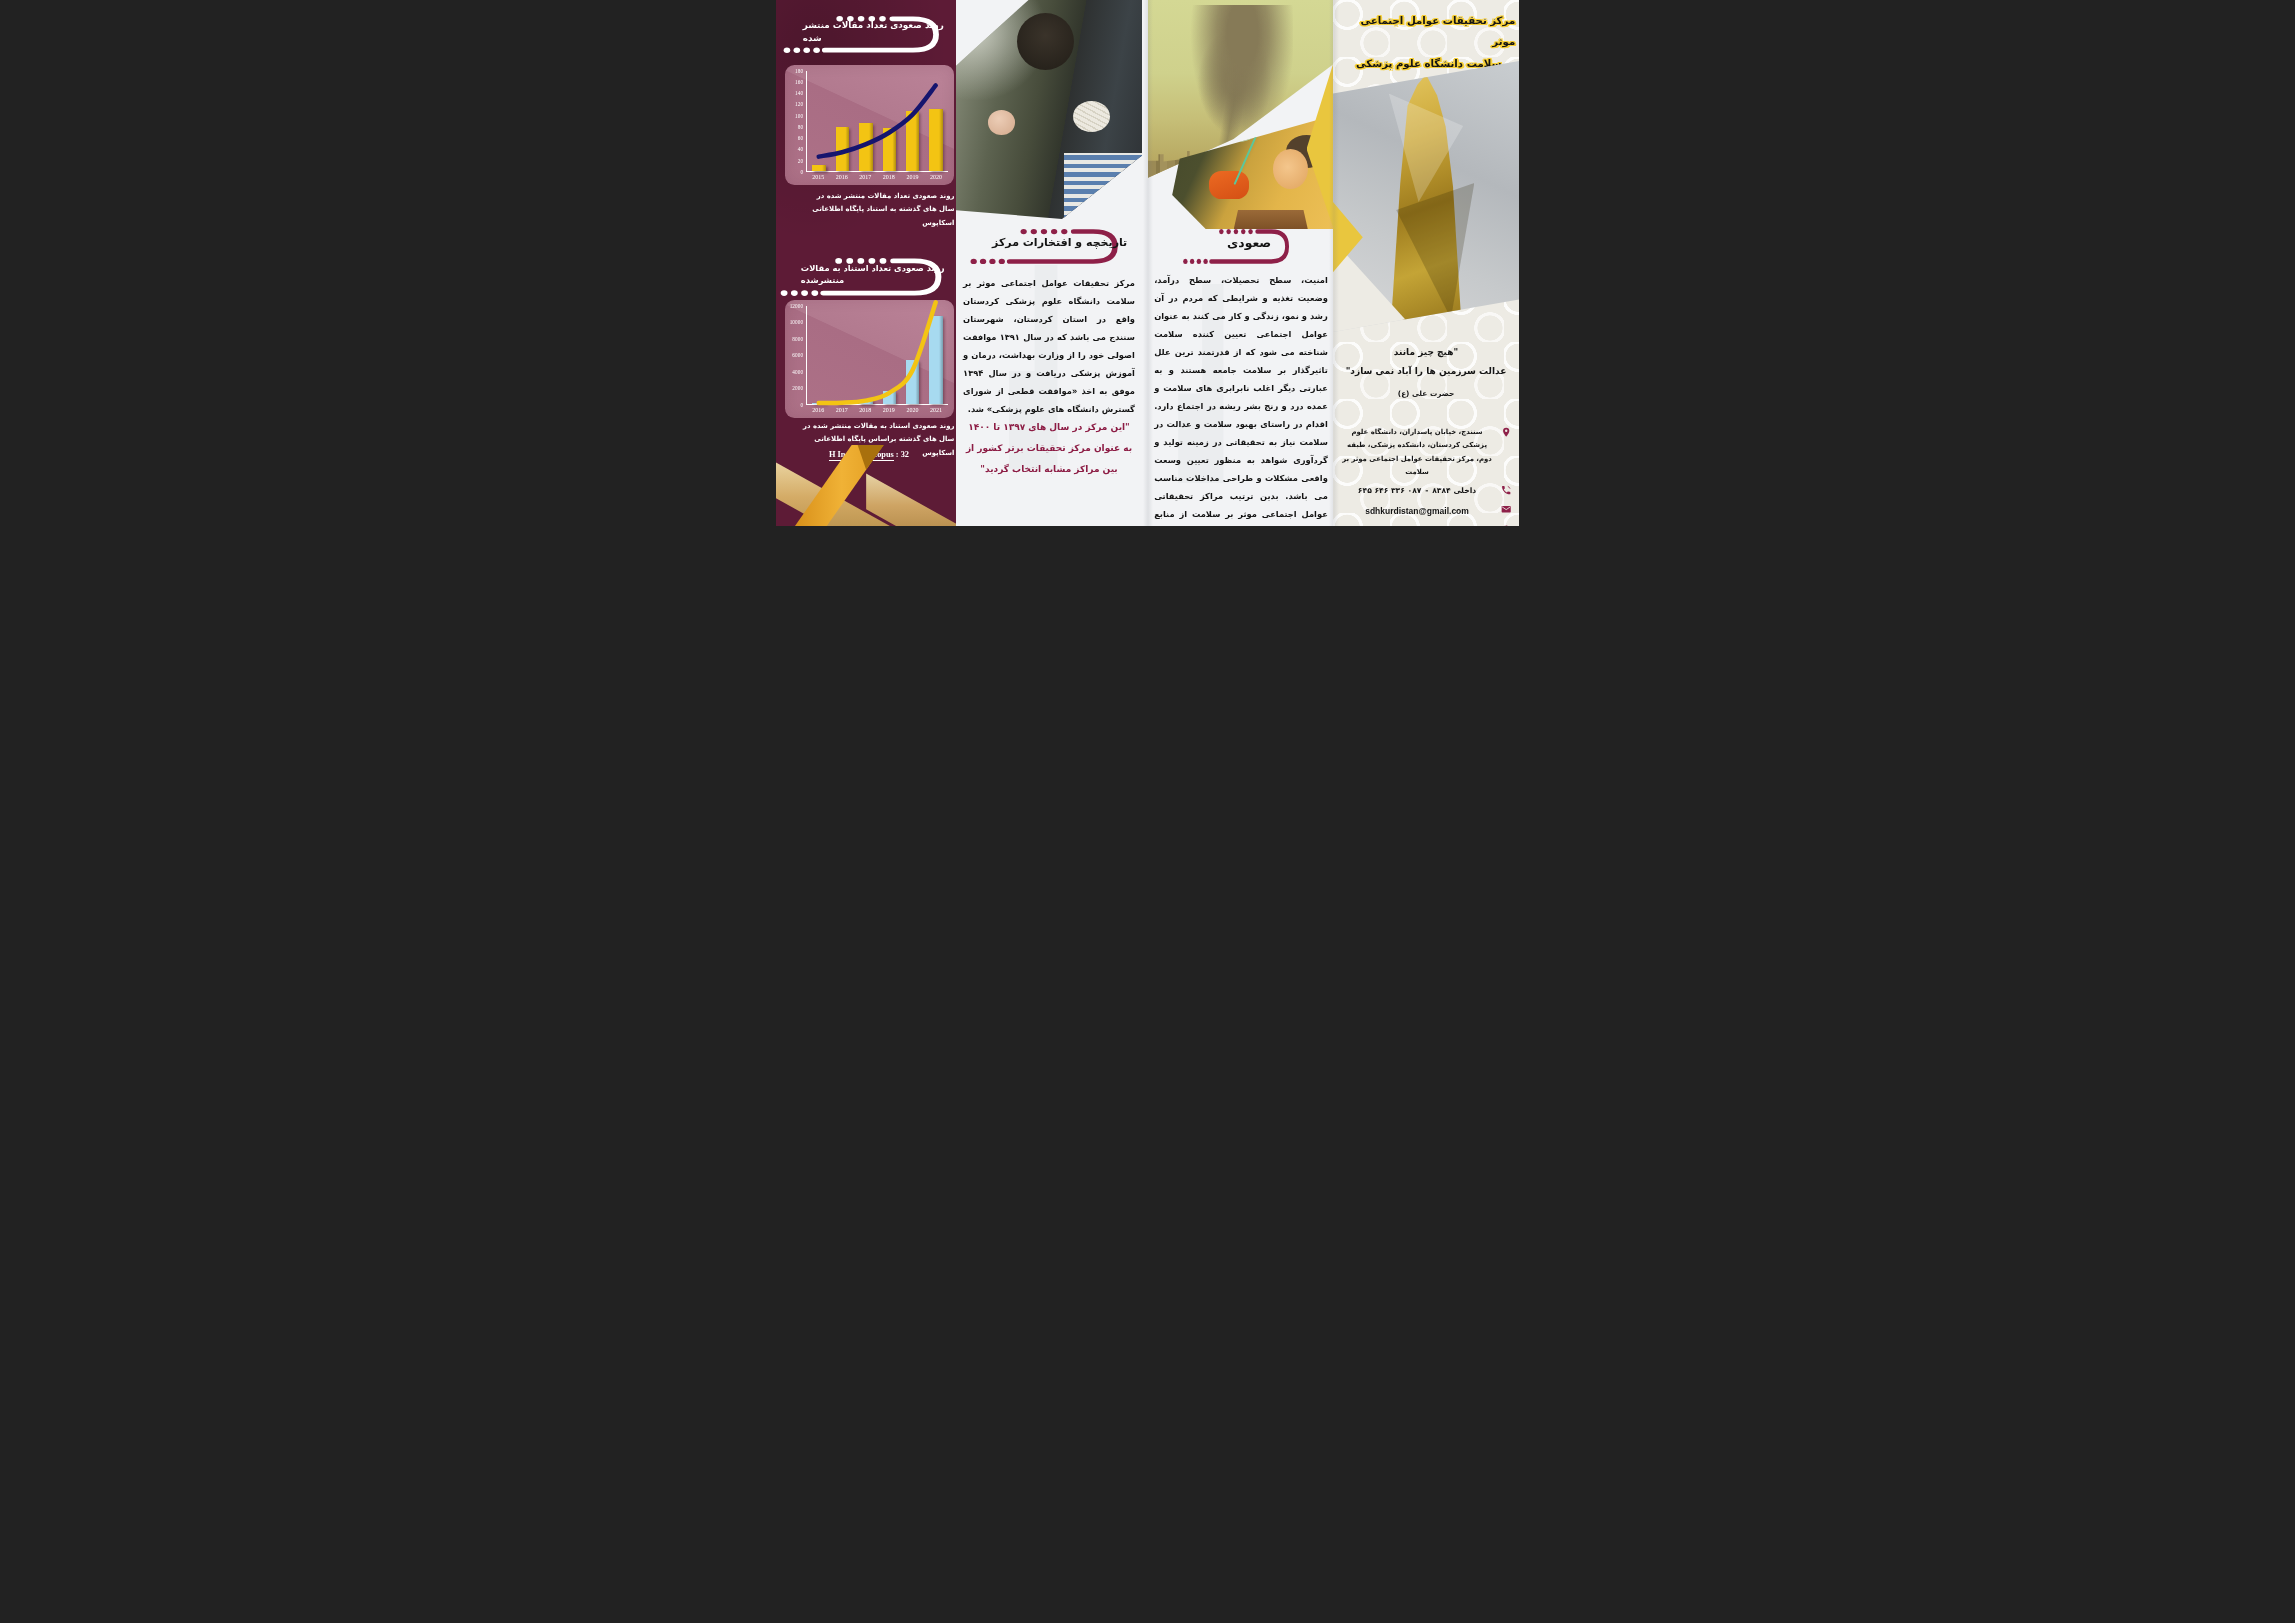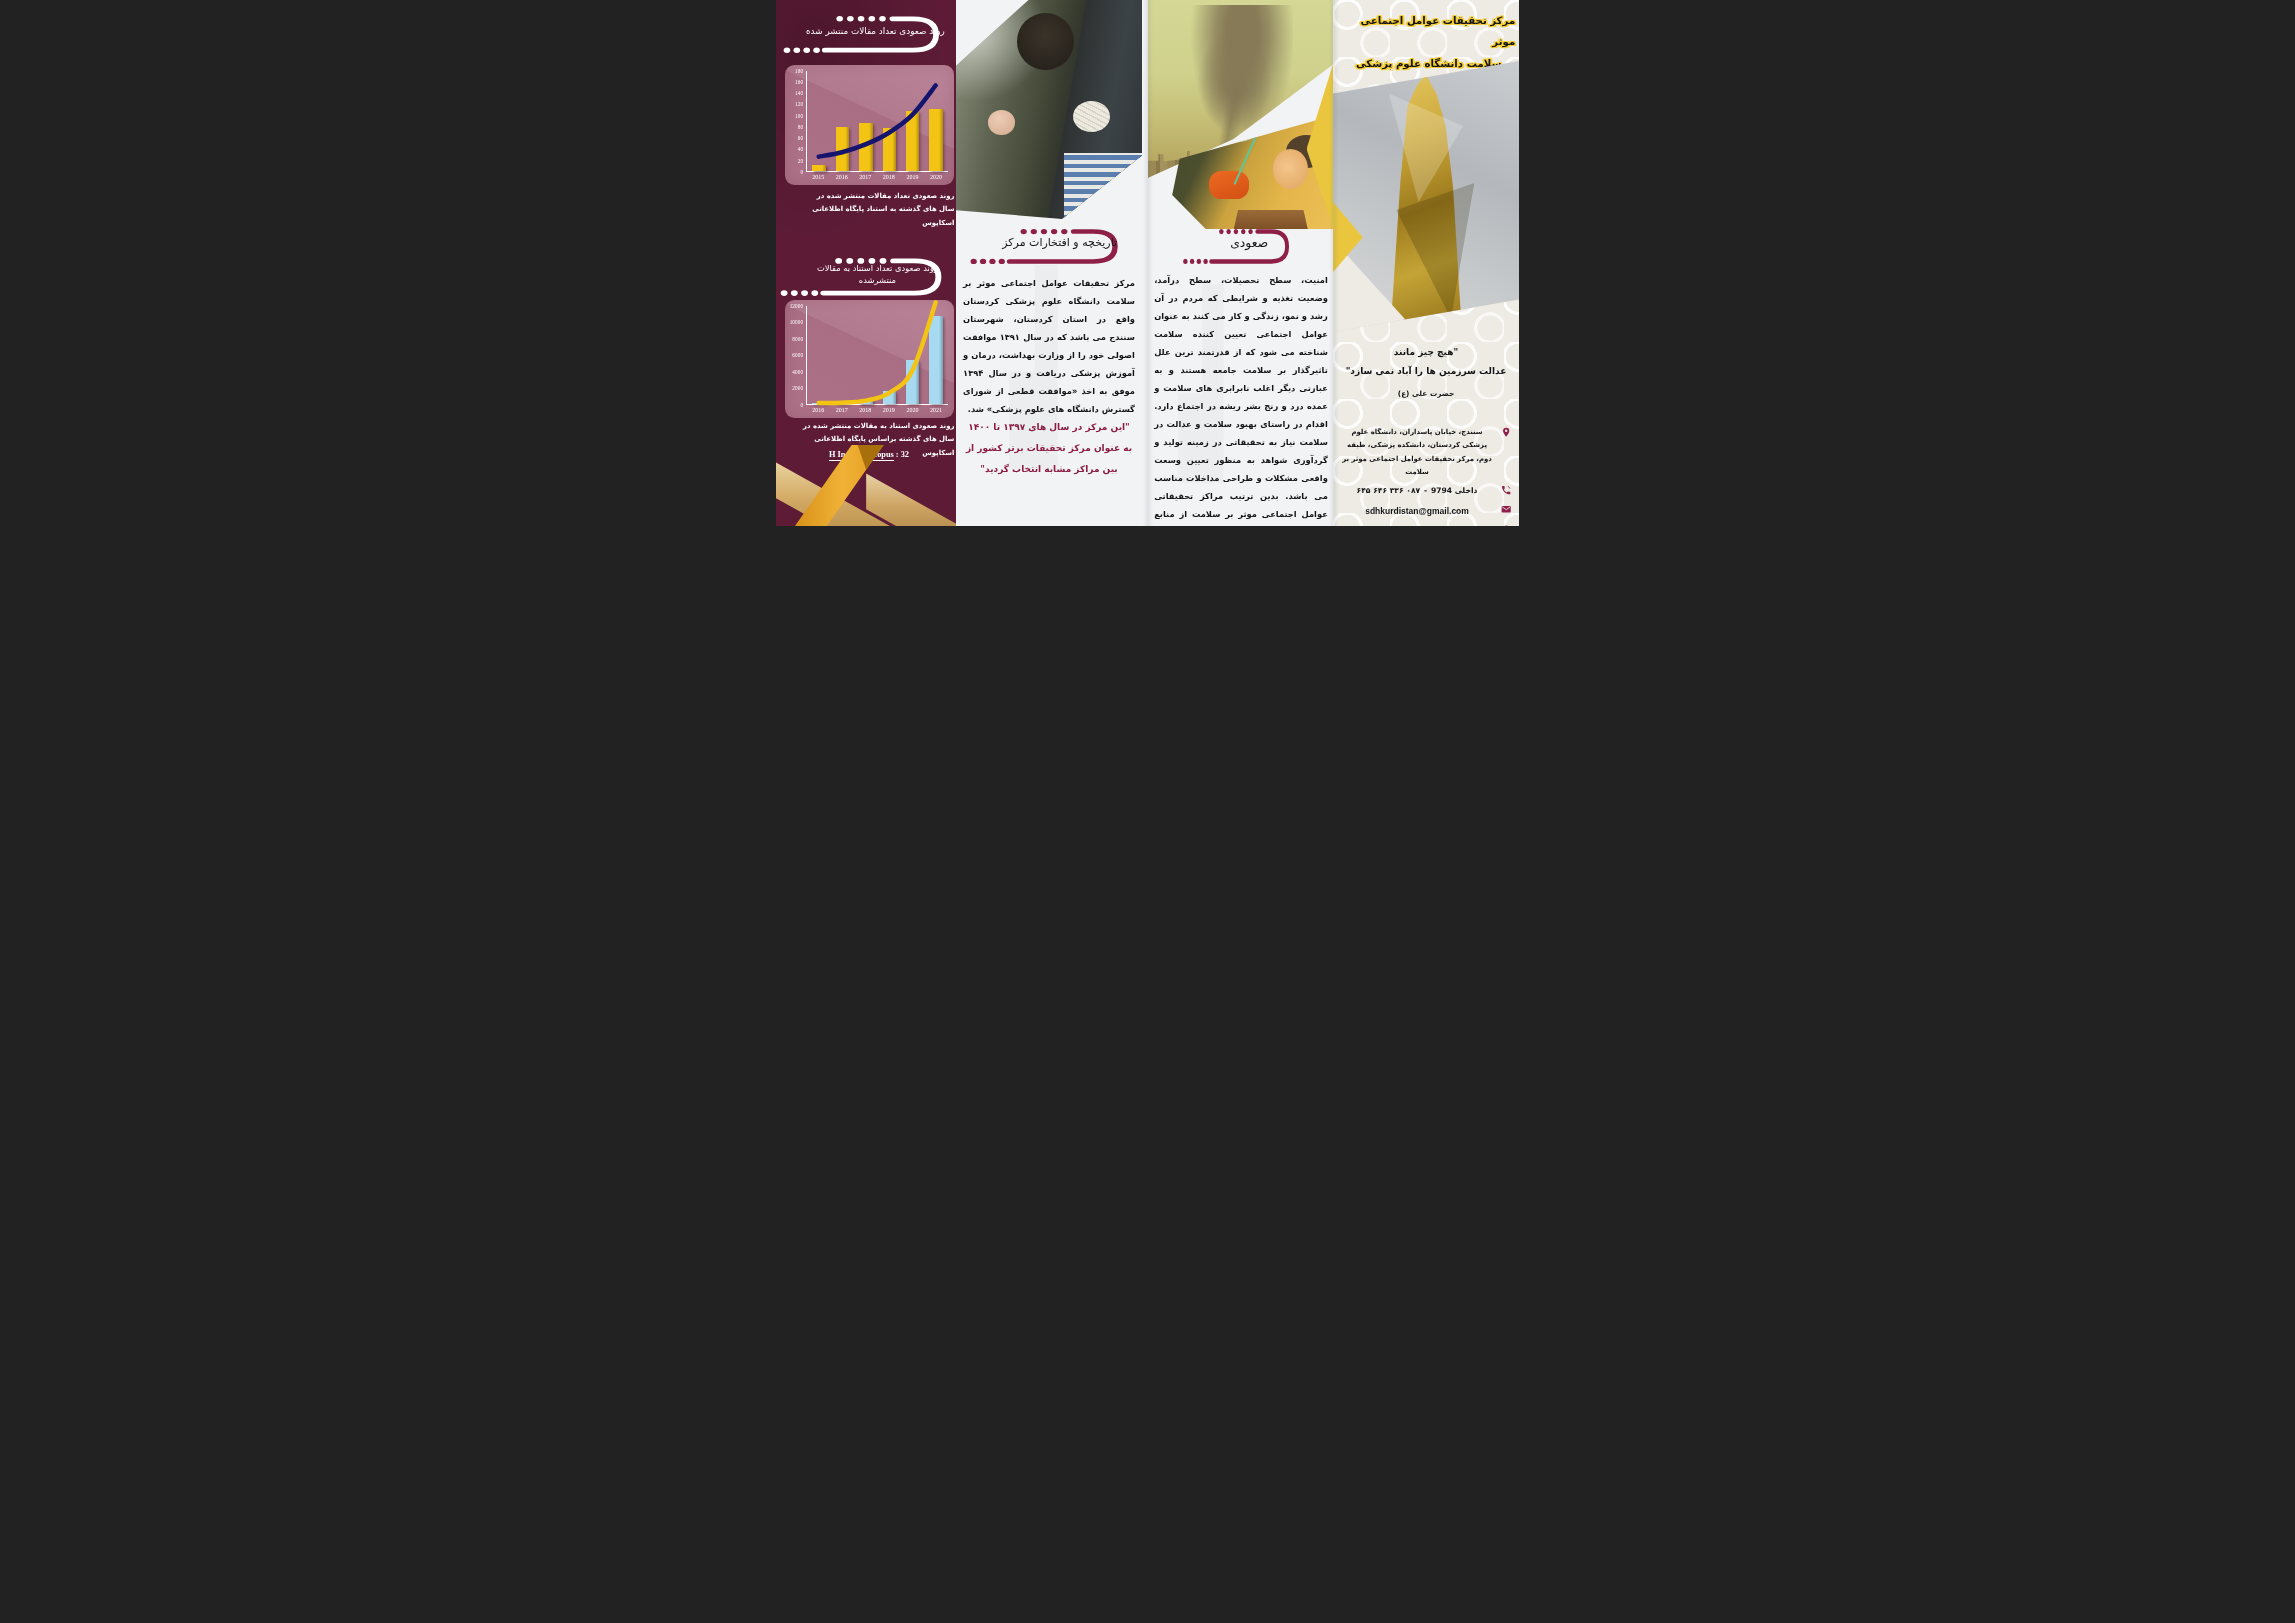--- a/index.html
+++ b/index.html
@@ -6,21 +6,21 @@
   .page{position:relative;width:743px;height:526px;margin:0 auto;overflow:hidden;
         font-family:"DejaVu Sans",sans-serif;background:#f2f3f5;}
   .panel{position:absolute;top:0;bottom:0;overflow:hidden;}
   
   .p1{left:0;width:186px;background:
       radial-gradient(120% 60% at 20% 10%, rgba(0,0,0,.18), transparent 60%),
       #5d1b36;}
   .tblock{position:absolute;color:#fff;}
   .tblock .bracket{position:absolute;inset:0;width:100%;height:100%;}
   .tblock .h-text{position:absolute;inset:0;display:flex;align-items:center;justify-content:center;
-      font-weight:normal;text-align:center;line-height:1.5;}
+      font-weight:bold;text-align:left;line-height:1.5;}
   .t1{top:14.2px;left:5.7px;width:173px;height:41px;}
   .t1 .h-text{font-size:8.8px;padding:0 6.6px 5.7px 21px;}
   .t2{top:256px;left:2.8px;width:179px;height:42px;}
   .t2 .h-text{font-size:8.3px;padding:0 3.8px 5.7px 22px;}
   .chart-card{position:absolute;left:8.5px;width:169px;border-radius:9.5px;
       background:linear-gradient(205deg,#bb8398 0%,#b27a8f 42%,#a96d84 42.4%,#ad7187 100%);
       box-shadow:inset 0 0 14.2px rgba(60,10,30,.12);}
   .cc1{top:65px;height:120px;}
   .cc2{top:300px;height:118px;}
   .chart{position:absolute;inset:5.7px 5.7px 2.8px 1.9px;display:grid;
@@ -373,21 +373,21 @@
         <span class="ctext">سنندج، خیابان پاسداران، دانشگاه علوم پزشکی کردستان، دانشکده پزشکی، طبقه دوم، مرکز تحقیقات عوامل اجتماعی موثر بر سلامت</span>
       </div>
       <div class="crow">
         <span class="cicon">
           <svg viewBox="0 0 24 24">
               <path d="M6.4 10.6a15.3 15.3 0 0 0 7 7l2.3-2.3a1 1 0 0 1 1.1-.24c1.2.4 2.5.62 3.8.62a1 1 0 0 1 1 1V20.6a1 1 0 0 1-1 1C11 21.6 2.4 13 2.4 3.4a1 1 0 0 1 1-1h3.9a1 1 0 0 1 1 1c0 1.3.2 2.6.6 3.8a1 1 0 0 1-.25 1.1z"></path>
               <path d="M16.5 3.5c2 .8 3.4 2.2 4.1 4.1" fill="none" stroke="#8e2049" stroke-width="1.8" stroke-linecap="round"></path>
             </svg>
         </span>
         <span class="ctext cphone">
-          <span>داخلی 9794</span>
+          <span>داخلی ۸۳۸۴</span>
           <span>-</span>
           <span>۰۸۷ ۳۳۶ ۶۴۶ ۶۴۵</span>
         </span>
       </div>
       <div class="crow">
         <span class="cicon">
           <svg viewBox="0 0 24 24">
               <rect x="1.5" y="4.5" width="21" height="15" rx="1.5"></rect>
               <path d="M2.5 6.5 12 13l9.5-6.5" fill="none" stroke="#edebe4" stroke-width="2"></path>
             </svg>

